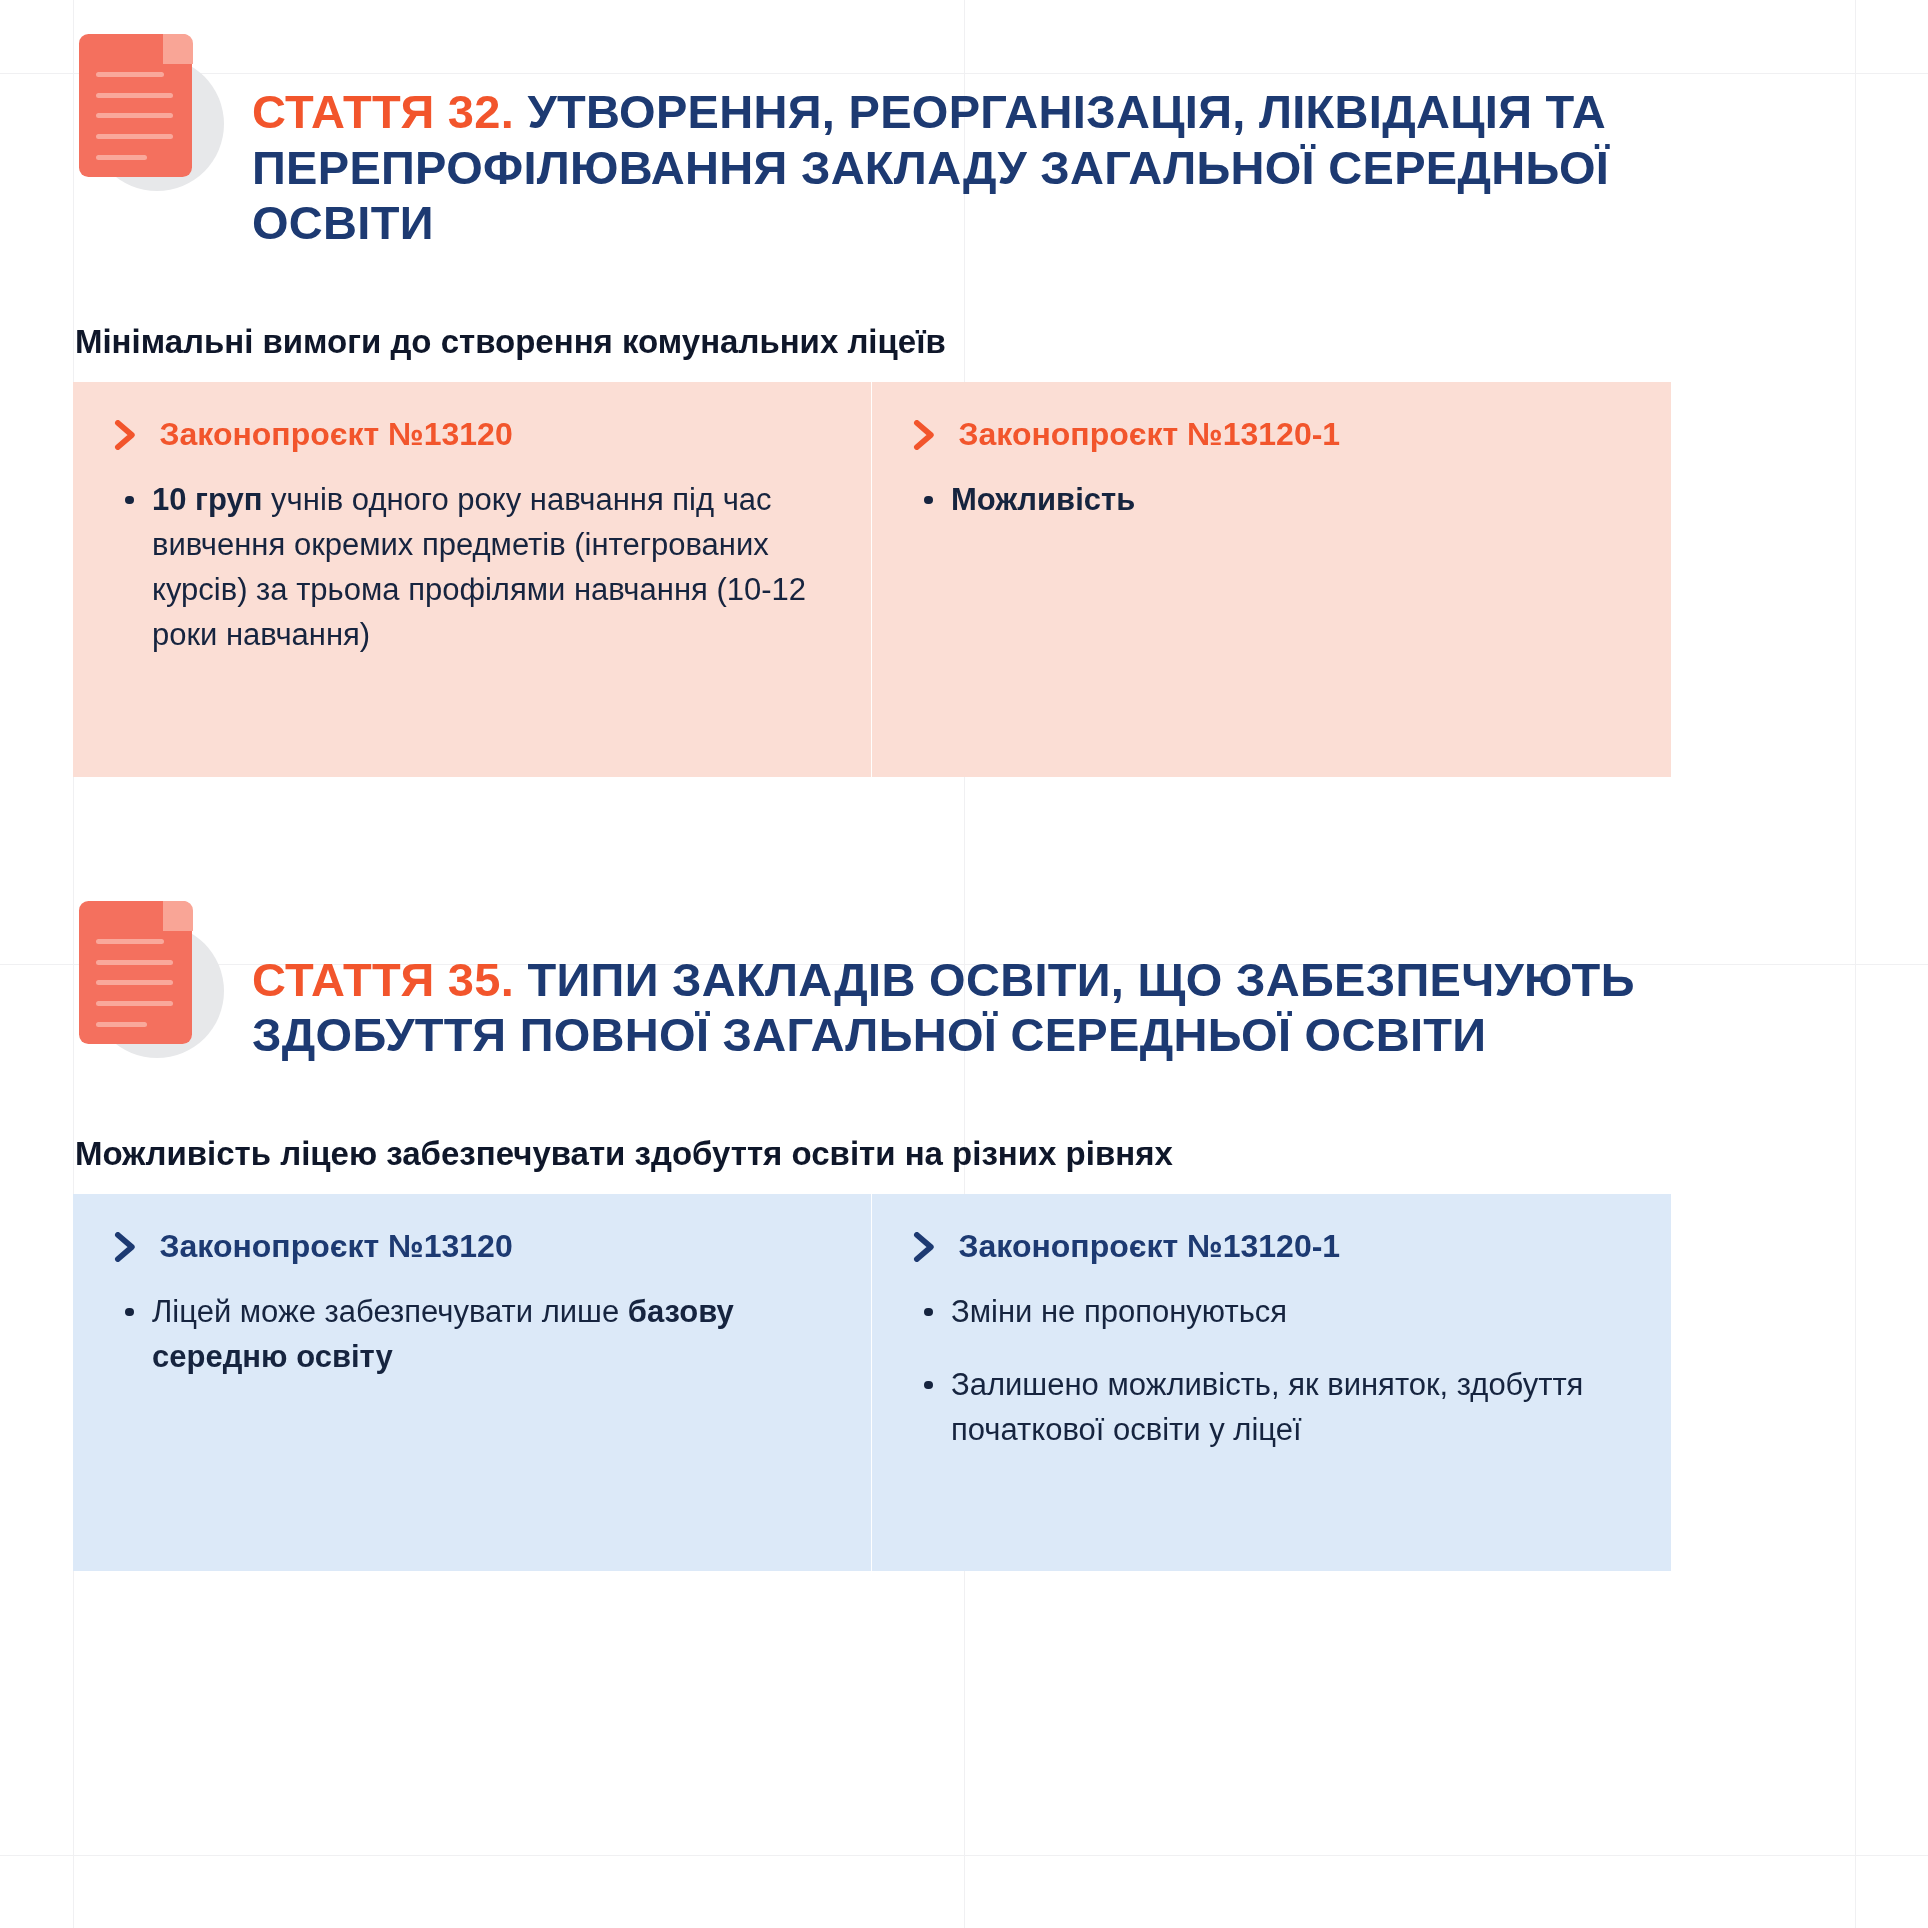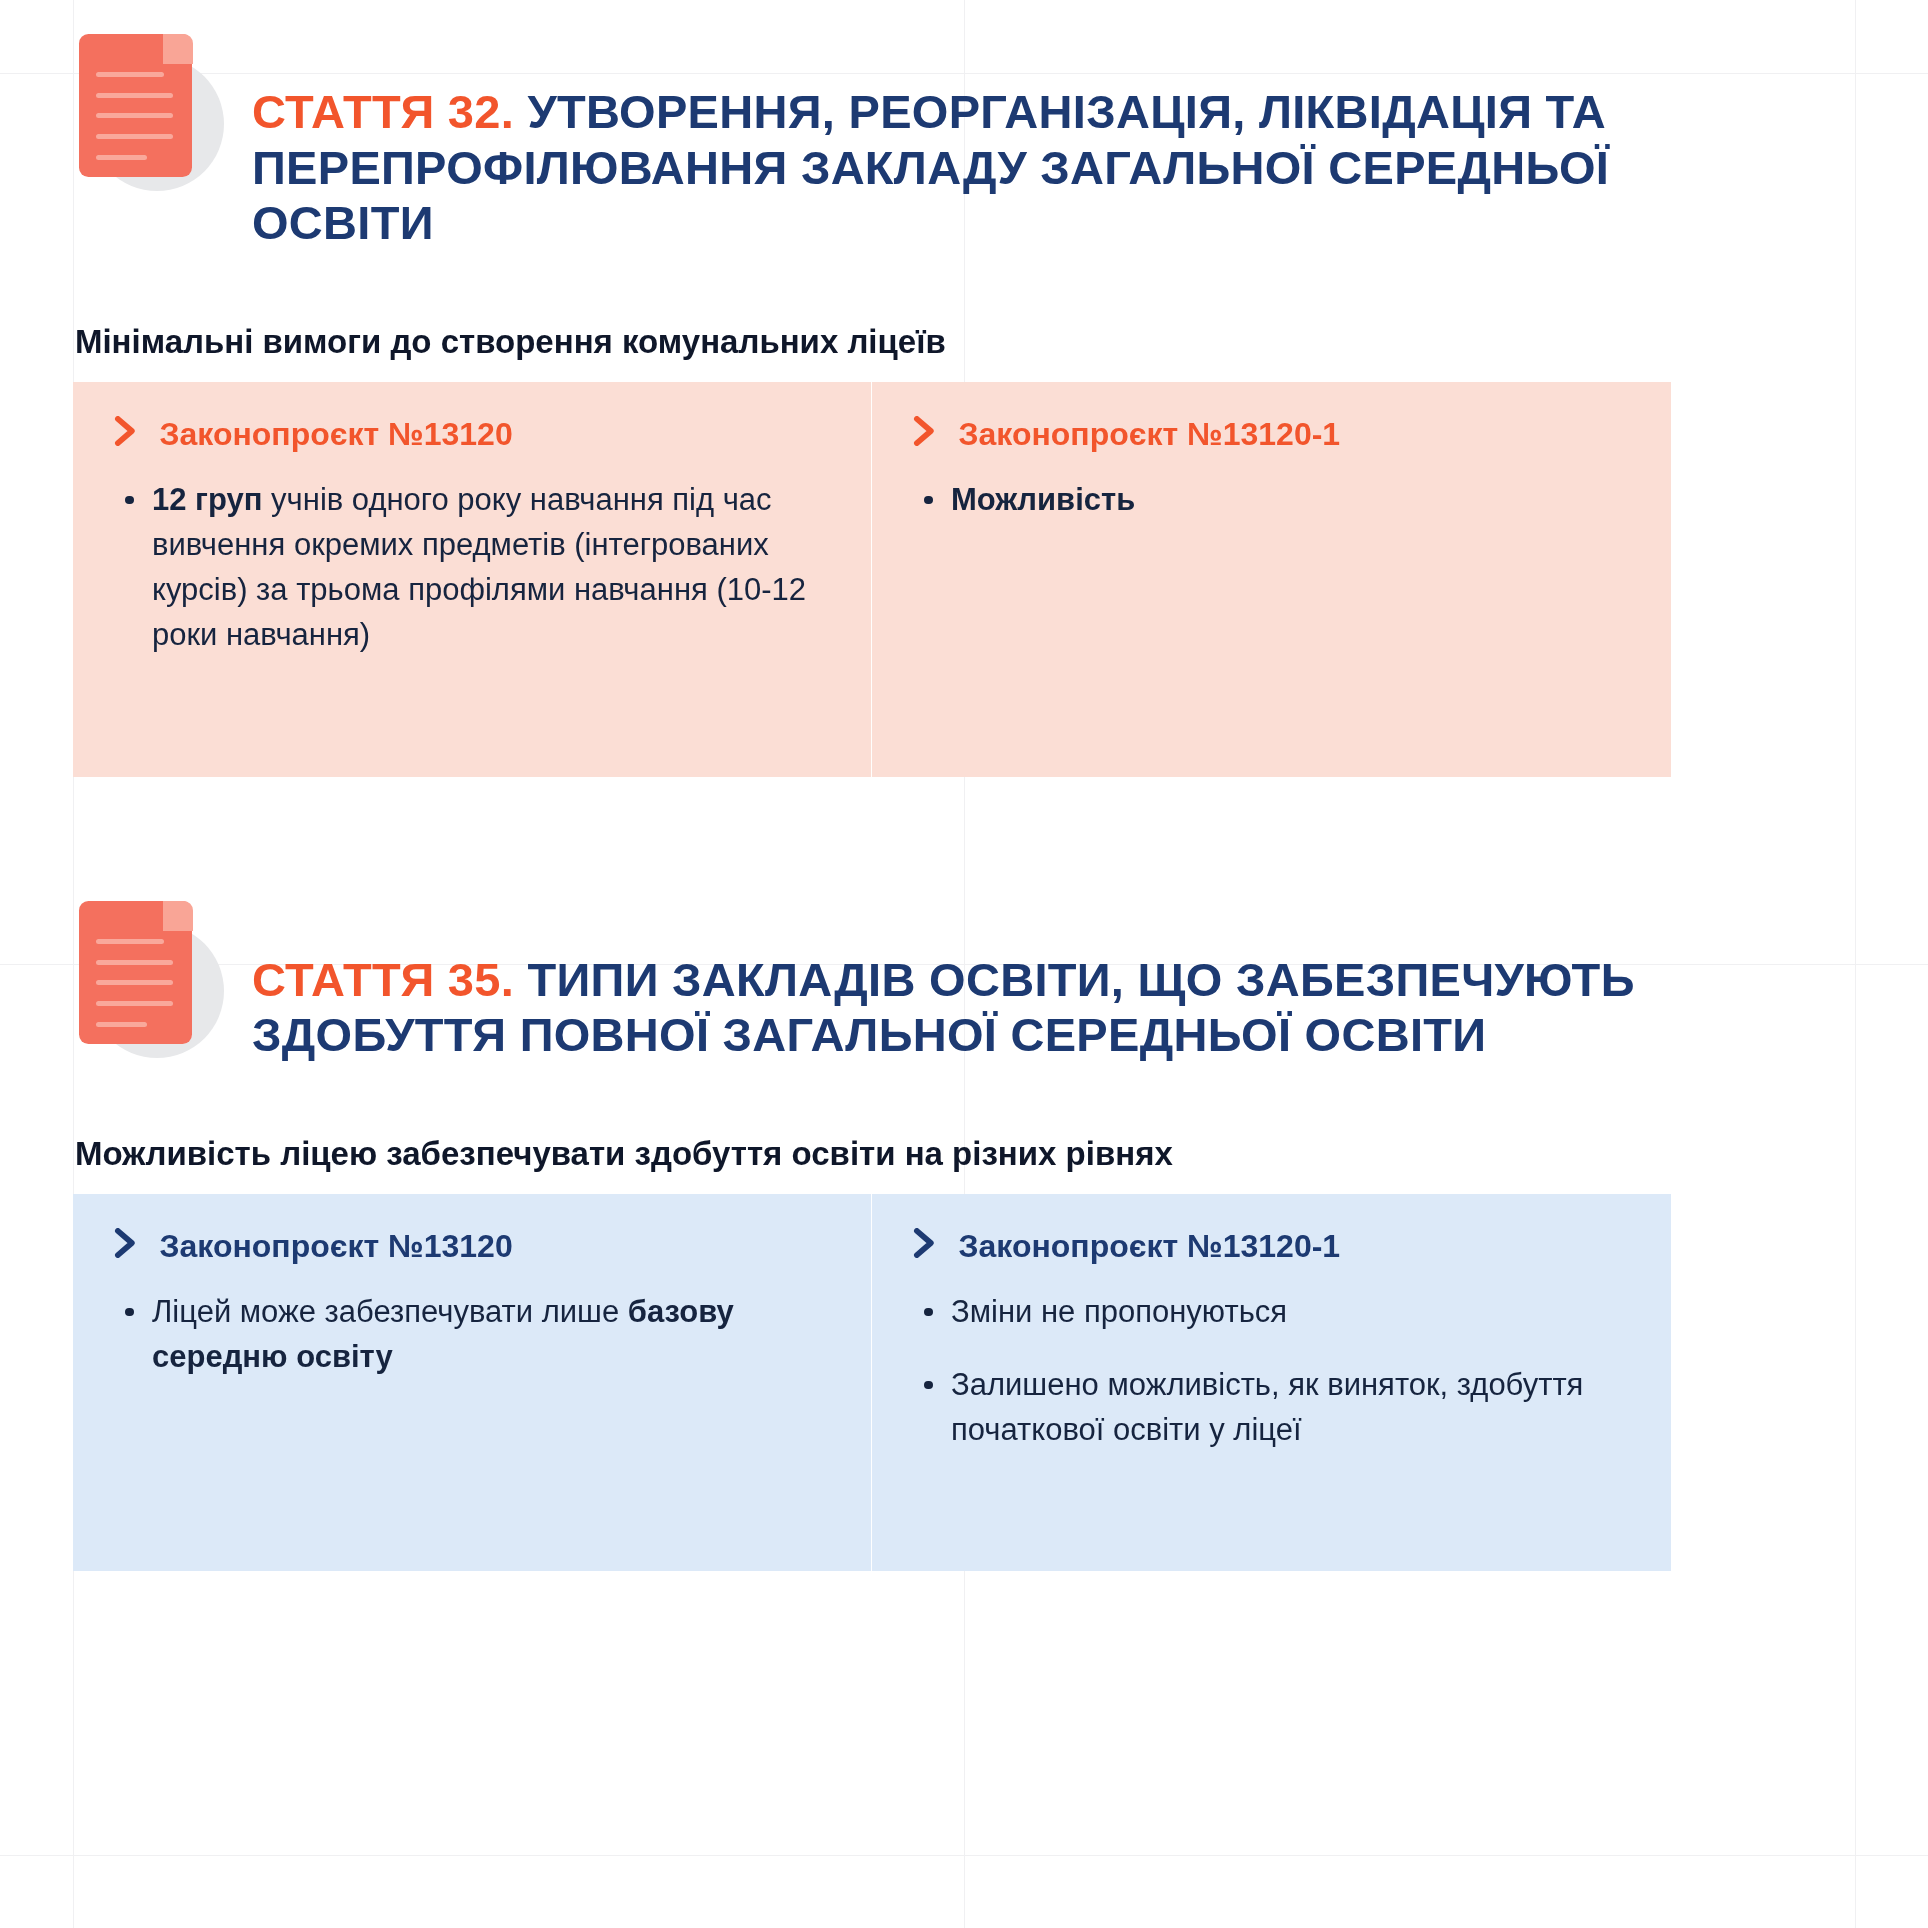--- a/index.html
+++ b/index.html
@@ -127,21 +127,21 @@
     flex: 1 1 50%;
   }
   .panel .col.left {
     border-right: 1.9px solid rgba(255,255,255,0.95);
   }
   .panel.red .col { min-height: 395px; }
   .panel.blue .col { min-height: 377px; }
 
   .col-head {
     display: flex;
-    align-items: flex-start;
+    align-items: center;
     gap: 21px;
     margin-bottom: 24.5px;
   }
   .chev {
     width: 24.5px;
     height: 30px;
     flex: 0 0 24.5px;
   }
   .col-title {
     font-size: 32px;
@@ -214,21 +214,21 @@
 
   <div class="panel red">
     <div class="col left">
       <div class="col-head">
         <svg class="chev" viewBox="0 0 26 32">
           <path d="M4 3 L19 16 L4 29" fill="none" stroke="#f2552c" stroke-width="6" stroke-linecap="round" stroke-linejoin="round"></path>
         </svg>
         <div class="col-title">Законопроєкт №13120</div>
       </div>
       <ul class="items">
-          <li><b>12 груп</b> учнів одного року навчання під час вивчення окремих предметів (інтегрованих курсів) за трьома профілями навчання (10-12 роки навчання)</li>
+          <li><b>10 груп</b> учнів одного року навчання під час вивчення окремих предметів (інтегрованих курсів) за трьома профілями навчання (10-12 роки навчання)</li>
         </ul>
     </div>
     <div class="col right">
       <div class="col-head">
         <svg class="chev" viewBox="0 0 26 32">
           <path d="M4 3 L19 16 L4 29" fill="none" stroke="#f2552c" stroke-width="6" stroke-linecap="round" stroke-linejoin="round"></path>
         </svg>
         <div class="col-title">Законопроєкт №13120-1</div>
       </div>
       <ul class="items">

